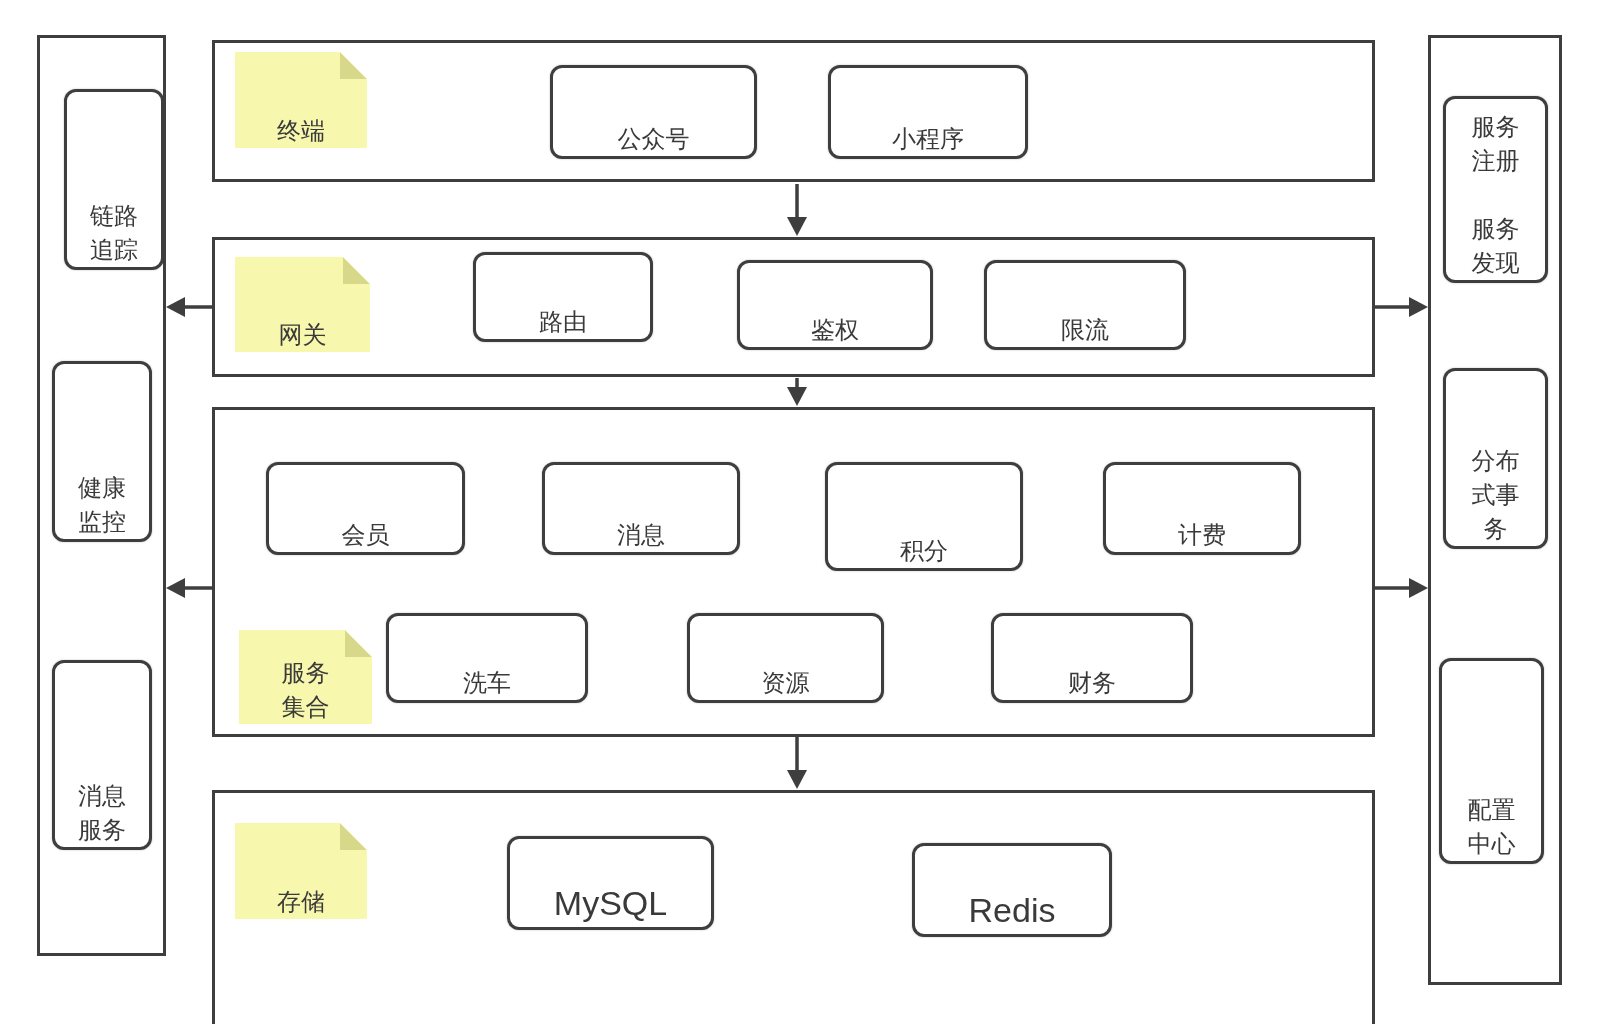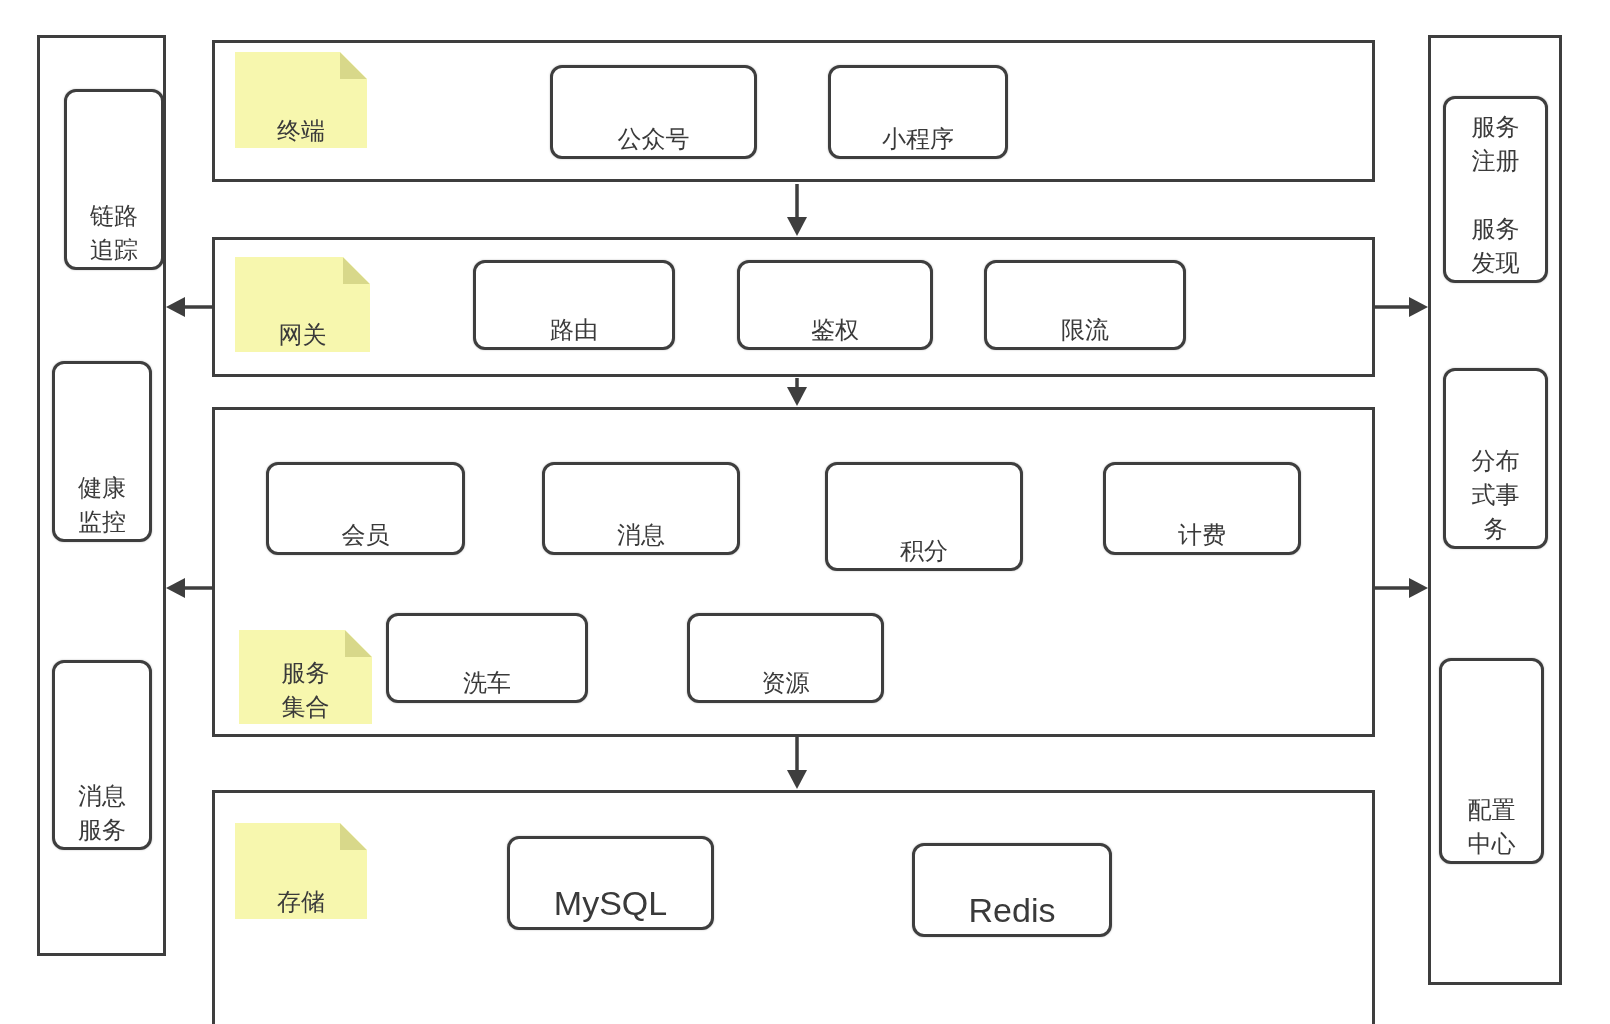--- a/index.html
+++ b/index.html
@@ -84,30 +84,30 @@
     </div>
   </div>
 
   <div class="frame" style="left:212px;top:40px;width:1163px;height:142px">
     <div class="sticky" style="left:20px;top:9px;width:132px;height:96px">
       <span class="lbl">终端</span>
     </div>
     <div class="node" style="left:335px;top:22px;width:207px;height:94px">
       <span class="lbl">公众号</span>
     </div>
-    <div class="node" style="left:613px;top:22px;width:180px;height:94px">
+    <div class="node" style="left:613px;top:22px;width:200px;height:94px">
       <span class="lbl">小程序</span>
     </div>
   </div>
 
   <div class="frame" style="left:212px;top:237px;width:1163px;height:140px">
     <div class="sticky" style="left:20px;top:17px;width:135px;height:95px">
       <span class="lbl">网关</span>
     </div>
-    <div class="node" style="left:258px;top:20px;width:202px;height:90px">
+    <div class="node" style="left:258px;top:12px;width:180px;height:90px">
       <span class="lbl">路由</span>
     </div>
     <div class="node" style="left:522px;top:20px;width:196px;height:90px">
       <span class="lbl">鉴权</span>
     </div>
     <div class="node" style="left:769px;top:20px;width:202px;height:90px">
       <span class="lbl">限流</span>
     </div>
   </div>
 
@@ -126,20 +126,23 @@
     </div>
     <div class="sticky" style="left:24px;top:220px;width:133px;height:94px">
       <span class="lbl">服务
 集合</span>
     </div>
     <div class="node" style="left:472px;top:203px;width:197px;height:90px">
       <span class="lbl">资源</span>
     </div>
     <div class="node" style="left:171px;top:203px;width:202px;height:90px">
       <span class="lbl">洗车</span>
+    </div>
+    <div class="node" style="left:776px;top:203px;width:202px;height:90px">
+      <span class="lbl">财务</span>
     </div>
   </div>
 
   <div class="frame" style="left:212px;top:790px;width:1163px;height:240px">
     <div class="sticky" style="left:20px;top:30px;width:132px;height:96px">
       <span class="lbl">存储</span>
     </div>
     <div class="node" style="left:292px;top:43px;width:207px;height:94px">
       <span class="lbl latin">MySQL</span>
     </div>

